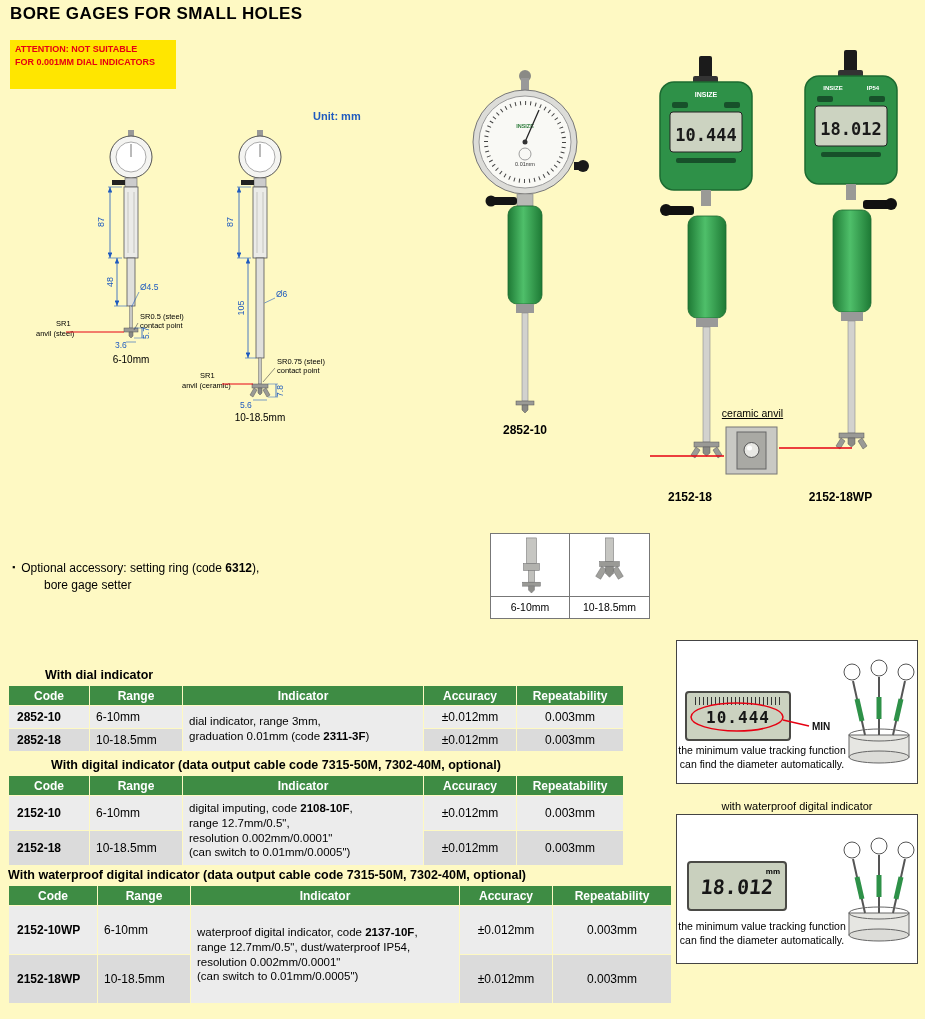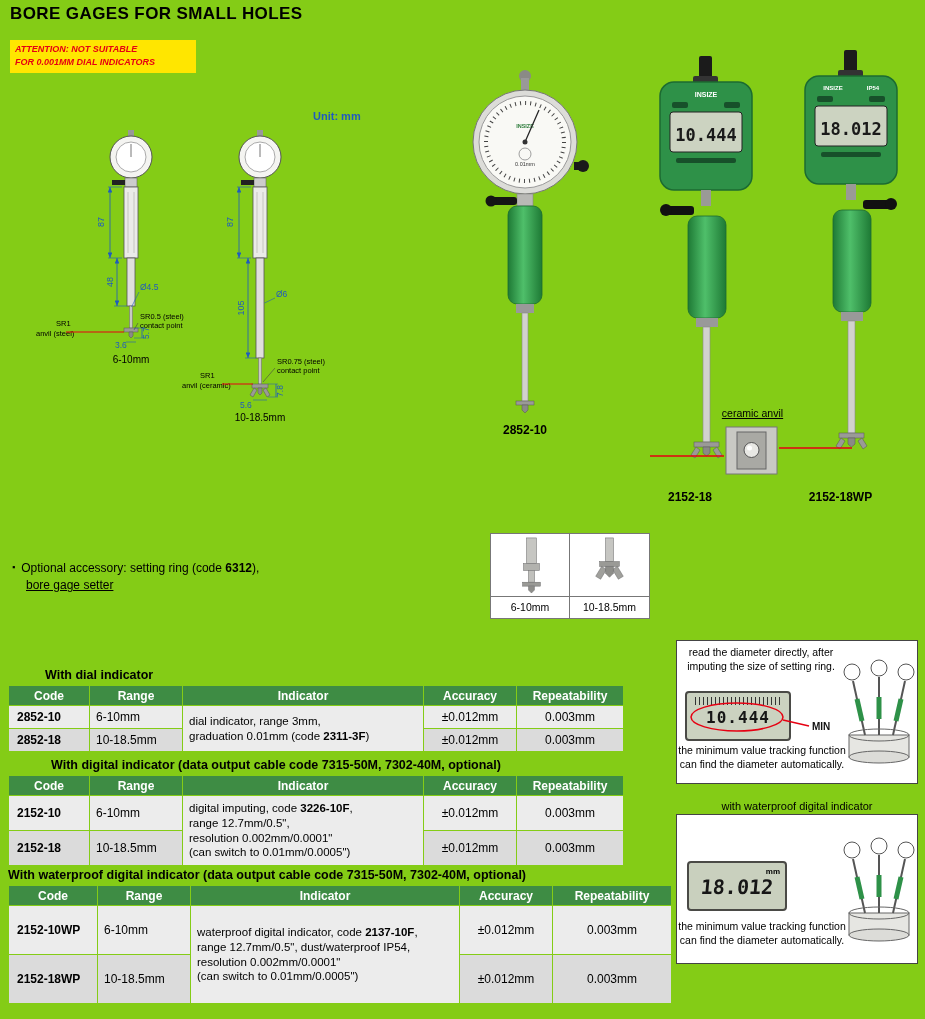--- a/index.html
+++ b/index.html
@@ -1,47 +1,47 @@
 <!DOCTYPE html>
 <html style="--green: #3e8c44; --yellow: #ffe600; --red: #e60012; --blue: #1f5bbf; --handle: #2e9148;"><head>
 <meta charset="utf-8">
 <style>
   * { margin:0; padding:0; box-sizing:border-box; }
   html,body { background:#fff; }
   body { font-family:"Liberation Sans", sans-serif; color:#000; }
-  #page { position:relative; width:925px; height:1019px; background:#84cc16; overflow:hidden; }
+  #page { position:relative; width:925px; height:1019px; background:#fef9c3; overflow:hidden; }
 
   .abs { position:absolute; }
 
   #page-title { left:10px; top:4px; font-size:17px; font-weight:bold; letter-spacing:.4px; }
 
-  #attention-box { left:10px; top:40px; width:186px; padding:3px 5px 4px;
+  #attention-box { left:10px; top:40px; width:166px; padding:3px 5px 20px;
     background:var(--yellow,#ffe600); color:var(--red,#e60012);
-    font-size:9px; font-weight:bold; line-height:1.45;font-style:italic; }
+    font-size:9px; font-weight:bold; line-height:1.45; }
 
   #unit-label { left:313px; top:110px; color:var(--blue,#1f5bbf); font-weight:bold; font-size:11px; }
 
   .plabel { font-weight:bold; font-size:12px; text-align:center; }
   #plabel1 { left:460px; top:423px; width:130px; }
   #plabel2 { left:625px; top:490px; width:130px; }
   #plabel3 { left:768px; top:490px; width:145px; }
 
   #anvil-label { left:705px; top:407px; width:95px; text-align:center; font-size:10.5px;text-decoration:underline; }
   #anvil-box { left:724px; top:423px; width:55px; height:55px; }
 
   #tips-panel { left:490px; top:533px; width:160px; height:86px; border:1px solid #777; background:#fff;
     display:grid; grid-template-columns:1fr 1fr; grid-template-rows:62px 22px; }
   #tips-panel .cell { border-right:1px solid #777; }
   #tips-panel .cell.last, #tips-panel .lab.last { border-right:none; }
   #tips-panel .lab { border-top:1px solid #777; border-right:1px solid #777;
     font-size:10.5px; text-align:center; line-height:21px; }
 
   #note { left:12px; top:560px; width:320px; font-size:12px; line-height:1.45; }
   #note .bullet { font-size:9px; margin-right:6px; vertical-align:2px; }
-  #note .line2 { margin-left:14px;text-decoration:underline; }
+  #note .line2 { margin-left:32px; }
 
   .pcaption { width:242px; text-align:center; font-size:11px; }
   #cap1 { left:676px; top:626px;margin-top:16px; }
   #cap2 { left:676px; top:800px; }
 
   .pbox { width:242px; border:1px solid #444; background:#fff; }
   #box1 { left:676px; top:640px; height:144px; }
   #box2 { left:676px; top:814px; height:150px; }
   .ptext { position:absolute; text-align:center; font-size:10.5px; line-height:1.3; }
   .pbox .ttop { left:3px; top:5px; width:162px; }
@@ -334,21 +334,20 @@
 
   <div class="abs" id="note">
     <div>
       <span class="bullet">▪</span><span>Optional accessory: setting ring (code </span><b>6312</b><span>),</span>
     </div>
     <div class="line2">bore gage setter</div>
   </div>
 
   <div class="abs pcaption" id="cap1">with digital indicator</div>
   <div class="abs pbox" id="box1">
-    <div class="ptext ttop">read the diameter directly, after imputing the size of setting ring.</div>
     <div class="lcd" id="lcd1">
       <div class="lcd-ticks"></div>
       <div class="lcd-digits">10.444</div>
     </div>
     <svg class="min-annot" viewBox="0 0 178 60">
       <ellipse cx="58" cy="30" rx="46" ry="14" fill="none" stroke="#e60012" stroke-width="1.5"></ellipse>
       <line x1="104" y1="33" x2="130" y2="39" stroke="#e60012" stroke-width="1.5"></line>
       <text x="133" y="43" font-size="10" font-weight="bold" fill="#111">MIN</text>
     </svg>
     <svg class="ring-illu" width="72" height="118" viewBox="0 0 72 118">
@@ -445,21 +444,21 @@
         <th>Indicator</th>
         <th>Accuracy</th>
         <th>Repeatability</th>
       </tr>
     </thead>
     <tbody>
       <tr class="r0">
         <td class="code">2152-10</td>
         <td>6-10mm</td>
         <td class="ind" rowspan="2">
-          <span>digital imputing, code </span><b>3226-10F</b><span>,</span><br>
+          <span>digital imputing, code </span><b>2108-10F</b><span>,</span><br>
           <span>range 12.7mm/0.5",</span><br>
           <span>resolution 0.002mm/0.0001"</span><br>
           <span>(can switch to 0.01mm/0.0005")</span>
         </td>
         <td class="c">±0.012mm</td>
         <td class="c">0.003mm</td>
       </tr>
       <tr class="r1">
         <td class="code">2152-18</td>
         <td>10-18.5mm</td>

